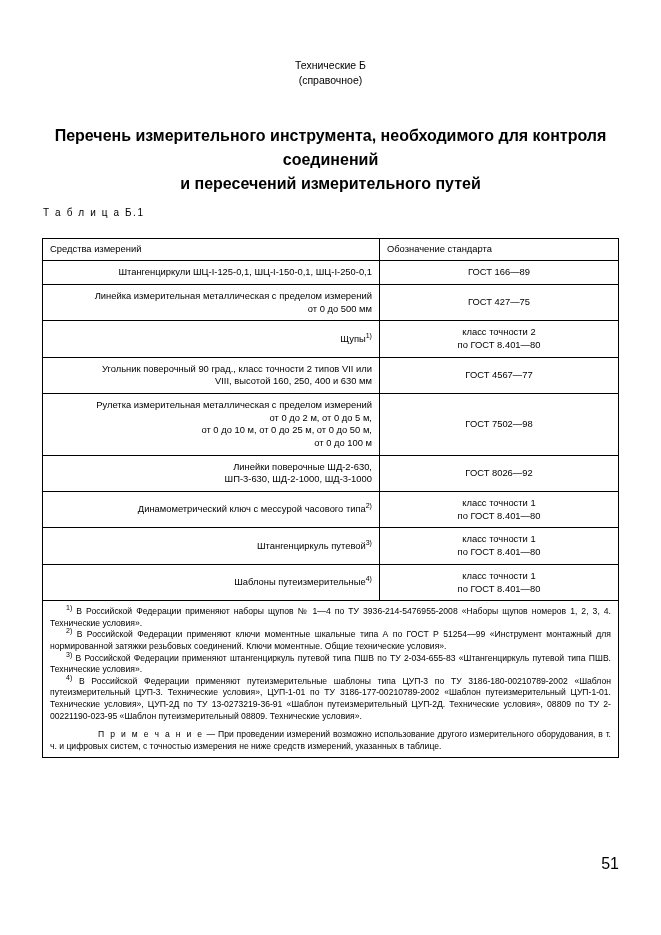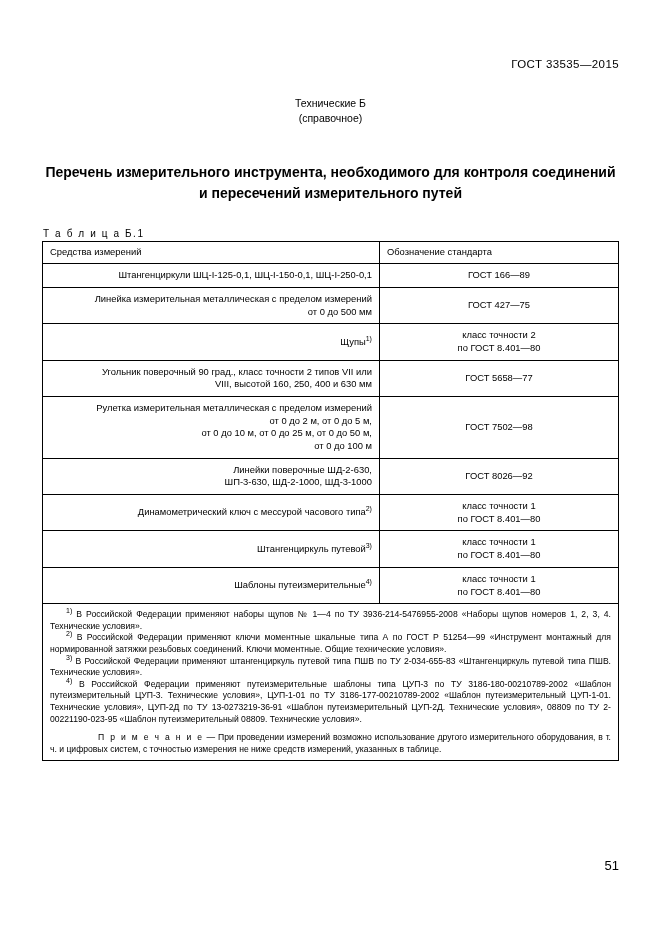--- a/index.html
+++ b/index.html
@@ -32,30 +32,30 @@
   .annex-block {
     text-align: center;
     font-size: 10.5px;
     line-height: 1.45;
     margin-bottom: 36px;
   }
   .annex-title { display: block; }
   .annex-sub { display: block; }
   .doc-title {
     text-align: center;
-    font-size: 14px;
+    font-size: 16px;
     font-weight: bold;
     line-height: 1.5;
-    margin-bottom: 24px;
+    margin-bottom: 11px;
   }
   .doc-title span { display: block; }
   .table-caption {
     font-size: 10px;
     letter-spacing: 1.6px;
-    margin-bottom: 2px;
+    margin-bottom: 20px;
     padding-left: 1px;
   }
   table.main {
     width: 100%;
     border-collapse: collapse;
     table-layout: fixed;
     font-size: 9.4px;
   }
   table.main th, table.main td {
     border: 1px solid #000000;
@@ -99,29 +99,28 @@
     text-indent: 16px;
   }
   .notes-cell .sp {
     letter-spacing: 1.6px;
     padding-left: 32px;
   }
   .page-number {
     position: absolute;
     right: 42px;
     bottom: 62px;
-    font-size: 13px;
+    font-size: 16px;
   }
 </style>
 </head>
 <body>
 
 <div class="page">
 
-  <div class="header-std">ГОСТ 33535—2015</div>
 
   <div class="annex-block">
     <span class="annex-title">Технические Б</span>
     <span class="annex-sub">(справочное)</span>
   </div>
 
   <div class="doc-title">
     <span>Перечень измерительного инструмента, необходимого для контроля соединений</span>
     <span>и пересечений измерительного путей</span>
   </div>
@@ -147,21 +146,21 @@
         <tr>
           <td class="col-name">Линейка измерительная металлическая с пределом измерений<br>от 0 до 500 мм</td>
           <td class="col-std">ГОСТ 427—75</td>
         </tr>
         <tr>
           <td class="col-name">Щупы<sup>1)</sup></td>
           <td class="col-std">класс точности 2<br>по ГОСТ 8.401—80</td>
         </tr>
         <tr>
           <td class="col-name">Угольник поверочный 90 град., класс точности 2 типов VII или<br>VIII, высотой 160, 250, 400 и 630 мм</td>
-          <td class="col-std">ГОСТ 5658—77</td>
+          <td class="col-std">ГОСТ 4567—77</td>
         </tr>
         <tr>
           <td class="col-name">Рулетка измерительная металлическая с пределом измерений<br>от 0 до 2 м, от 0 до 5 м,<br>от 0 до 10 м, от 0 до 25 м, от 0 до 50 м,<br>от 0 до 100 м</td>
           <td class="col-std">ГОСТ 7502—98</td>
         </tr>
         <tr>
           <td class="col-name">Линейки поверочные ШД-2-630,<br>ШП-3-630, ШД-2-1000, ШД-3-1000</td>
           <td class="col-std">ГОСТ 8026—92</td>
         </tr>
         <tr>

